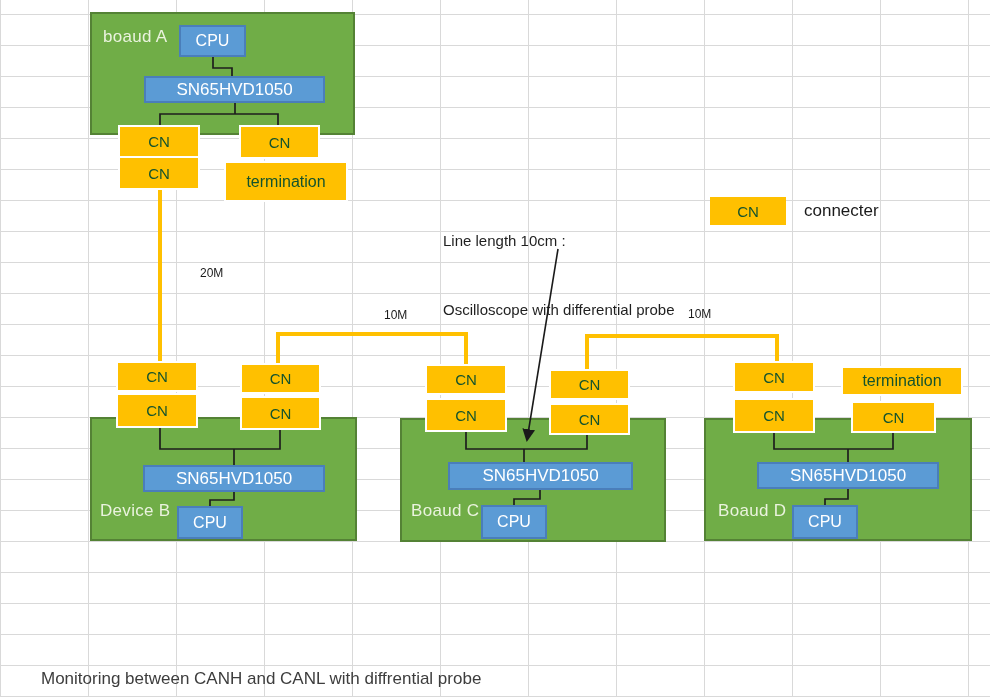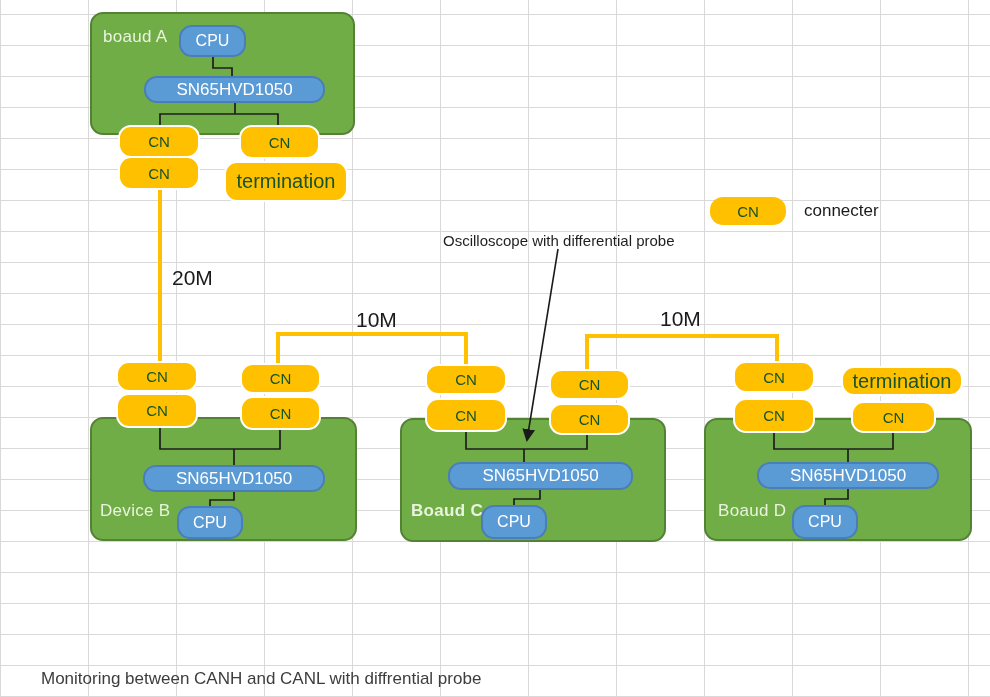--- a/index.html
+++ b/index.html
@@ -6,60 +6,60 @@
   .canvas{
     position:relative;width:990px;height:697px;overflow:hidden;
     font-family:"Liberation Sans",sans-serif;
     background-color:#ffffff;
     background-image:
       linear-gradient(#d9d9d9 1px, transparent 1px),
       linear-gradient(90deg, #d9d9d9 1px, transparent 1px);
     background-size:88px 31px;
     background-position:0 14px, 0 0;
   }
-  .abs{position:absolute;box-sizing:border-box;border-radius:13px;}
+  .abs{position:absolute;box-sizing:border-box;}
   .board{
     background:#70AD47;border:2px solid #548235;z-index:1;
   }
   .board-label{
     position:absolute;color:#EAF3DE;font-size:17px;letter-spacing:.3px;z-index:3;margin-top:8px;
   }
   .wires{position:absolute;left:0;top:0;z-index:2;}
   .chip{
     background:#5B9BD5;border:2px solid #4A7EBA;color:#fff;
     display:flex;align-items:center;justify-content:center;
     font-size:16px;z-index:3;
   }
   .chip.sn{font-size:17px;}
   .cn{
     background:#FFC000;border:2px solid #ffffff;color:#14532d;
     display:flex;align-items:center;justify-content:center;
     font-size:15px;z-index:3;
   }
   .cn.noborder{border:none;}
-  .term{font-size:20px;}
-  .cable-label{color:#1a1a1a;font-size:21px;z-index:4;}
+  .term{font-size:16px;}
+  .cable-label{color:#1a1a1a;font-size:12px;z-index:4;margin-left:28px;}
   .note{color:#1f1f1f;font-size:15px;line-height:23px;z-index:4;white-space:pre;}
   .legend-label{color:#1a1a1a;font-size:17px;z-index:4;}
   .caption{color:#3d3d3d;font-size:17px;text-align:center;z-index:4;white-space:pre;}
   .footer-line{color:#3d3d3d;font-size:17px;z-index:4;white-space:pre;}
 </style>
 </head>
 <body>
 
 <div class="canvas">
 
   <div class="abs board" style="left:90px;top:12px;width:265px;height:123px;"></div>
   <div class="abs board" style="left:90px;top:417px;width:267px;height:124px;"></div>
   <div class="abs board" style="left:400px;top:418px;width:266px;height:124px;"></div>
   <div class="abs board" style="left:704px;top:418px;width:268px;height:123px;"></div>
 
   <div class="board-label" style="left:103px;top:19px;">boaud A</div>
   <div class="board-label" style="left:100px;top:493px;">Device B</div>
-  <div class="board-label" style="left:411px;top:493px;font-weight:bold;">Boaud C</div>
+  <div class="board-label" style="left:411px;top:493px;">Boaud C</div>
   <div class="board-label" style="left:718px;top:493px;">Boaud D</div>
 
   <svg class="wires" width="990" height="697" viewBox="0 0 990 697">
     <defs>
       <marker id="ah" viewBox="0 0 10 10" refX="8.5" refY="5" markerWidth="8" markerHeight="8" orient="auto-start-reverse">
         <path d="M0,0 L10,5 L0,10 z" fill="#1a1a1a"></path>
       </marker>
     </defs>
 
     <g stroke="#1e1e1e" stroke-width="1.7" fill="none">
@@ -108,20 +108,21 @@
   <div class="abs cn term" style="left:841px;top:366px;width:122px;height:30px;">termination</div>
   <div class="abs cn" style="left:851px;top:401px;width:85px;height:32px;">CN</div>
   <div class="abs chip sn" style="left:757px;top:462px;width:182px;height:27px;">SN65HVD1050</div>
   <div class="abs chip" style="left:792px;top:505px;width:66px;height:34px;">CPU</div>
 
   <div class="abs cable-label" style="left:172px;top:266px;">20M</div>
   <div class="abs cable-label" style="left:356px;top:308px;">10M</div>
   <div class="abs cable-label" style="left:660px;top:307px;">10M</div>
 
   <div class="abs note" style="left:443px;top:183px;width:340px;">
+    <div>Line length 10cm :</div>
     <div>Oscilloscope with differential probe</div>
   </div>
 
   <div class="abs cn noborder" style="left:710px;top:197px;width:76px;height:28px;">CN</div>
   <div class="abs legend-label" style="left:804px;top:201px;">connecter</div>
 
 
   <div class="abs footer-line" style="left:5px;top:669px;margin-left:36px;">Monitoring between CANH and CANL with diffrential probe</div>
 
 </div>

